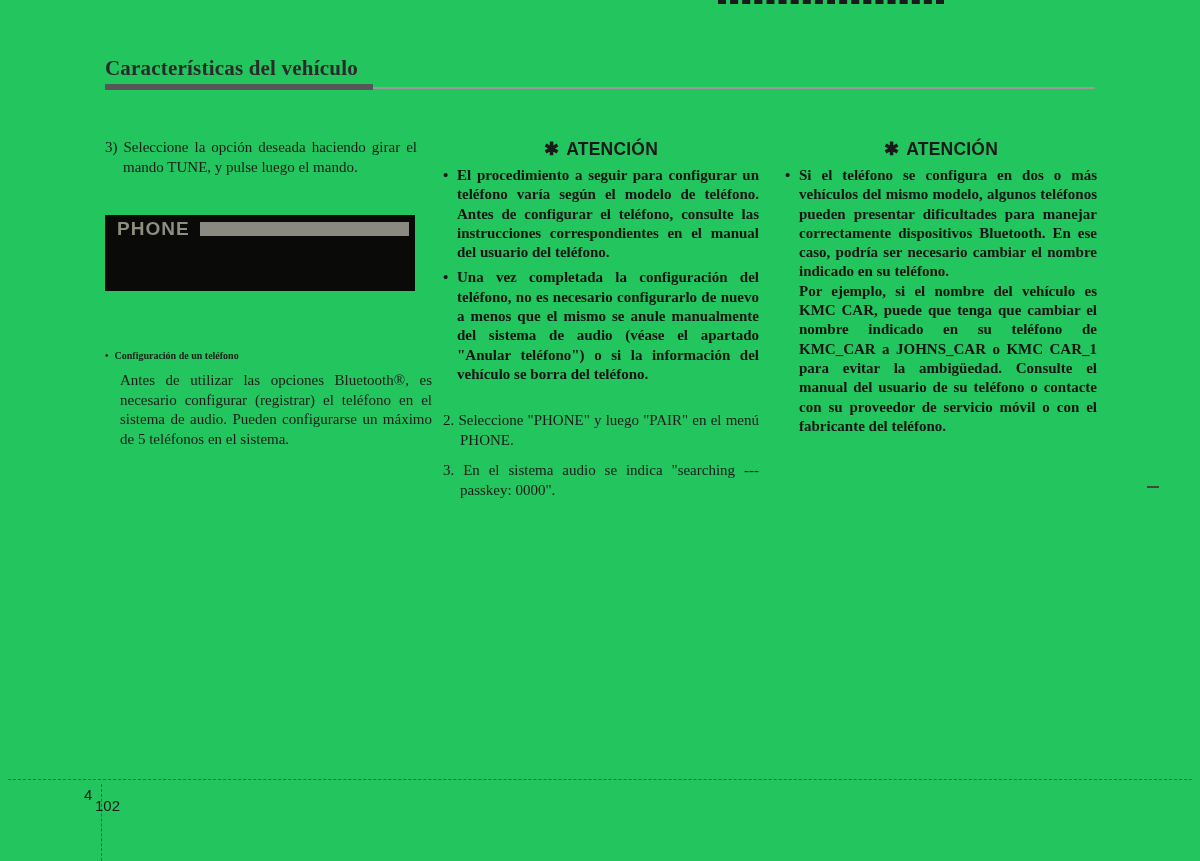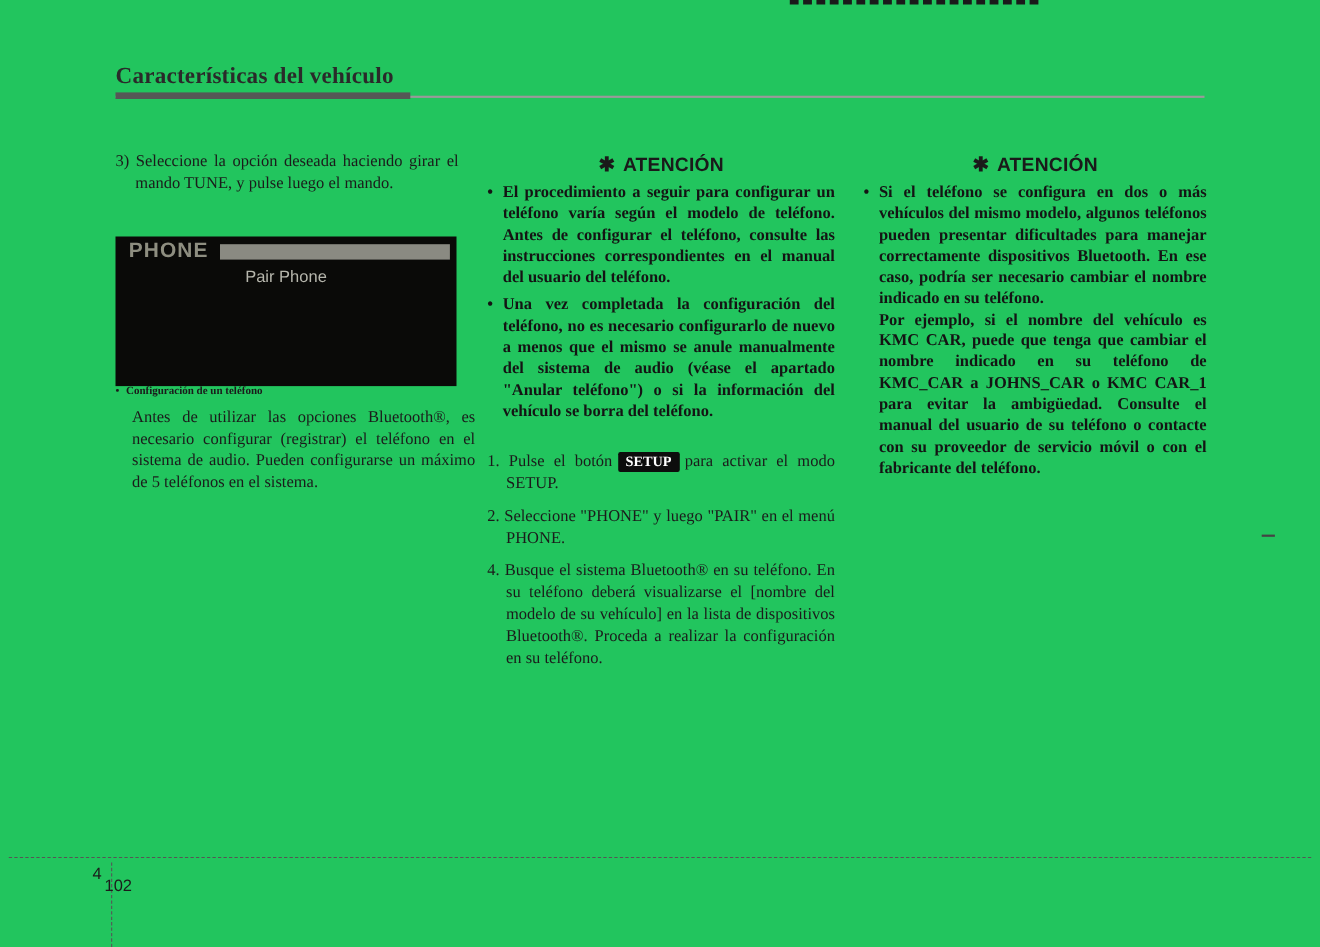--- a/index.html
+++ b/index.html
@@ -21,21 +21,21 @@
   
   .col{position:absolute;top:138px;}
   .col1{left:105px;width:312px;}
   .col2{left:443px;width:316px;}
   .col3{left:785px;width:312px;}
   p{margin:0;font-family:Liberation Serif, serif;}
   .body-text{font-size:15px;line-height:19.5px;text-align:justify;}
   .hang{padding-left:18px;text-indent:-18px;}
   
   .screen{
-    position:absolute;top:77px;left:0;width:310px;height:136px;
+    position:absolute;top:77px;left:0;width:310px;height:76px;
     background:var(--screen-bg,#0a0a08);box-sizing:border-box;padding:3px 4px;
   }
   .screen-top{display:flex;align-items:center;height:22px;}
   .screen-logo{
     font-weight:700;font-size:19px;letter-spacing:1px;color:var(--screen-fg,#8e8e80);
     padding-left:8px;
   }
   .screen-topbar{flex:1;height:14px;background:var(--screen-bar,#8a8a82);margin-left:10px;margin-right:2px;}
   .screen-title{text-align:center;color:#b6b6ac;font-size:15px;margin-top:3px;}
   .screen-buttons{display:grid;grid-template-columns:repeat(3,76px);gap:5px 12px;justify-content:center;margin-top:7px;}
@@ -89,44 +89,42 @@
   <div class="rule-thick"></div>
 
   <section class="col col1">
     <p class="body-text hang">3) Seleccione la opción deseada haciendo girar el mando TUNE, y pulse luego el mando.</p>
 
     <div class="screen">
       <div class="screen-top">
         <span class="screen-logo">PHONE</span>
         <span class="screen-topbar"></span>
       </div>
-      <div class="screen-title">Pair Phone</div>
     </div>
 
     <p class="section-head">
       <span class="bmark-inline">•</span><span>Configuración de un teléfono</span>
     </p>
     <p class="body-text col1-body">Antes de utilizar las opciones Bluetooth®, es necesario configurar (registrar) el teléfono en el sistema de audio. Pueden configurarse un máximo de 5 teléfonos en el sistema.</p>
   </section>
 
   <section class="col col2">
     <h2 class="attn">
       <span class="attn-star">✱</span><span>ATENCIÓN</span>
     </h2>
     <p class="serif-bold bullet-hang mb6">
       <span class="bmark">•</span><span>El procedimiento a seguir para configurar un teléfono varía según el modelo de teléfono. Antes de configurar el teléfono, consulte las instrucciones correspondientes en el manual del usuario del teléfono.</span>
     </p>
     <p class="serif-bold bullet-hang">
       <span class="bmark">•</span><span>Una vez completada la configuración del teléfono, no es necesario configurarlo de nuevo a menos que el mismo se anule manualmente del sistema de audio (véase el apartado "Anular teléfono") o si la información del vehículo se borra del teléfono.</span>
     </p>
 
     <div class="steps">
-      <p class="step"><span>1. Pulse el botón</span><span class="badge">SETUP</span><span>para activar el modo SETUP.</span></p>
       <p class="step">2. Seleccione "PHONE" y luego "PAIR" en el menú PHONE.</p>
-      <p class="step">4. Busque el sistema Bluetooth® en su teléfono. En su teléfono deberá visualizarse el [nombre del modelo de su vehículo] en la lista de dispositivos Bluetooth®. Proceda a realizar la configuración en su teléfono.</p>
+      <p class="step">3. En el sistema audio se indica "searching --- passkey: 0000".</p>
     </div>
   </section>
 
   <section class="col col3">
     <h2 class="attn">
       <span class="attn-star">✱</span><span>ATENCIÓN</span>
     </h2>
     <p class="serif-bold bullet-hang">
       <span class="bmark">•</span><span>Si el teléfono se configura en dos o más vehículos del mismo modelo, algunos teléfonos pueden presentar dificultades para manejar correctamente dispositivos Bluetooth. En ese caso, podría ser necesario cambiar el nombre indicado en su teléfono.</span>
     </p>

